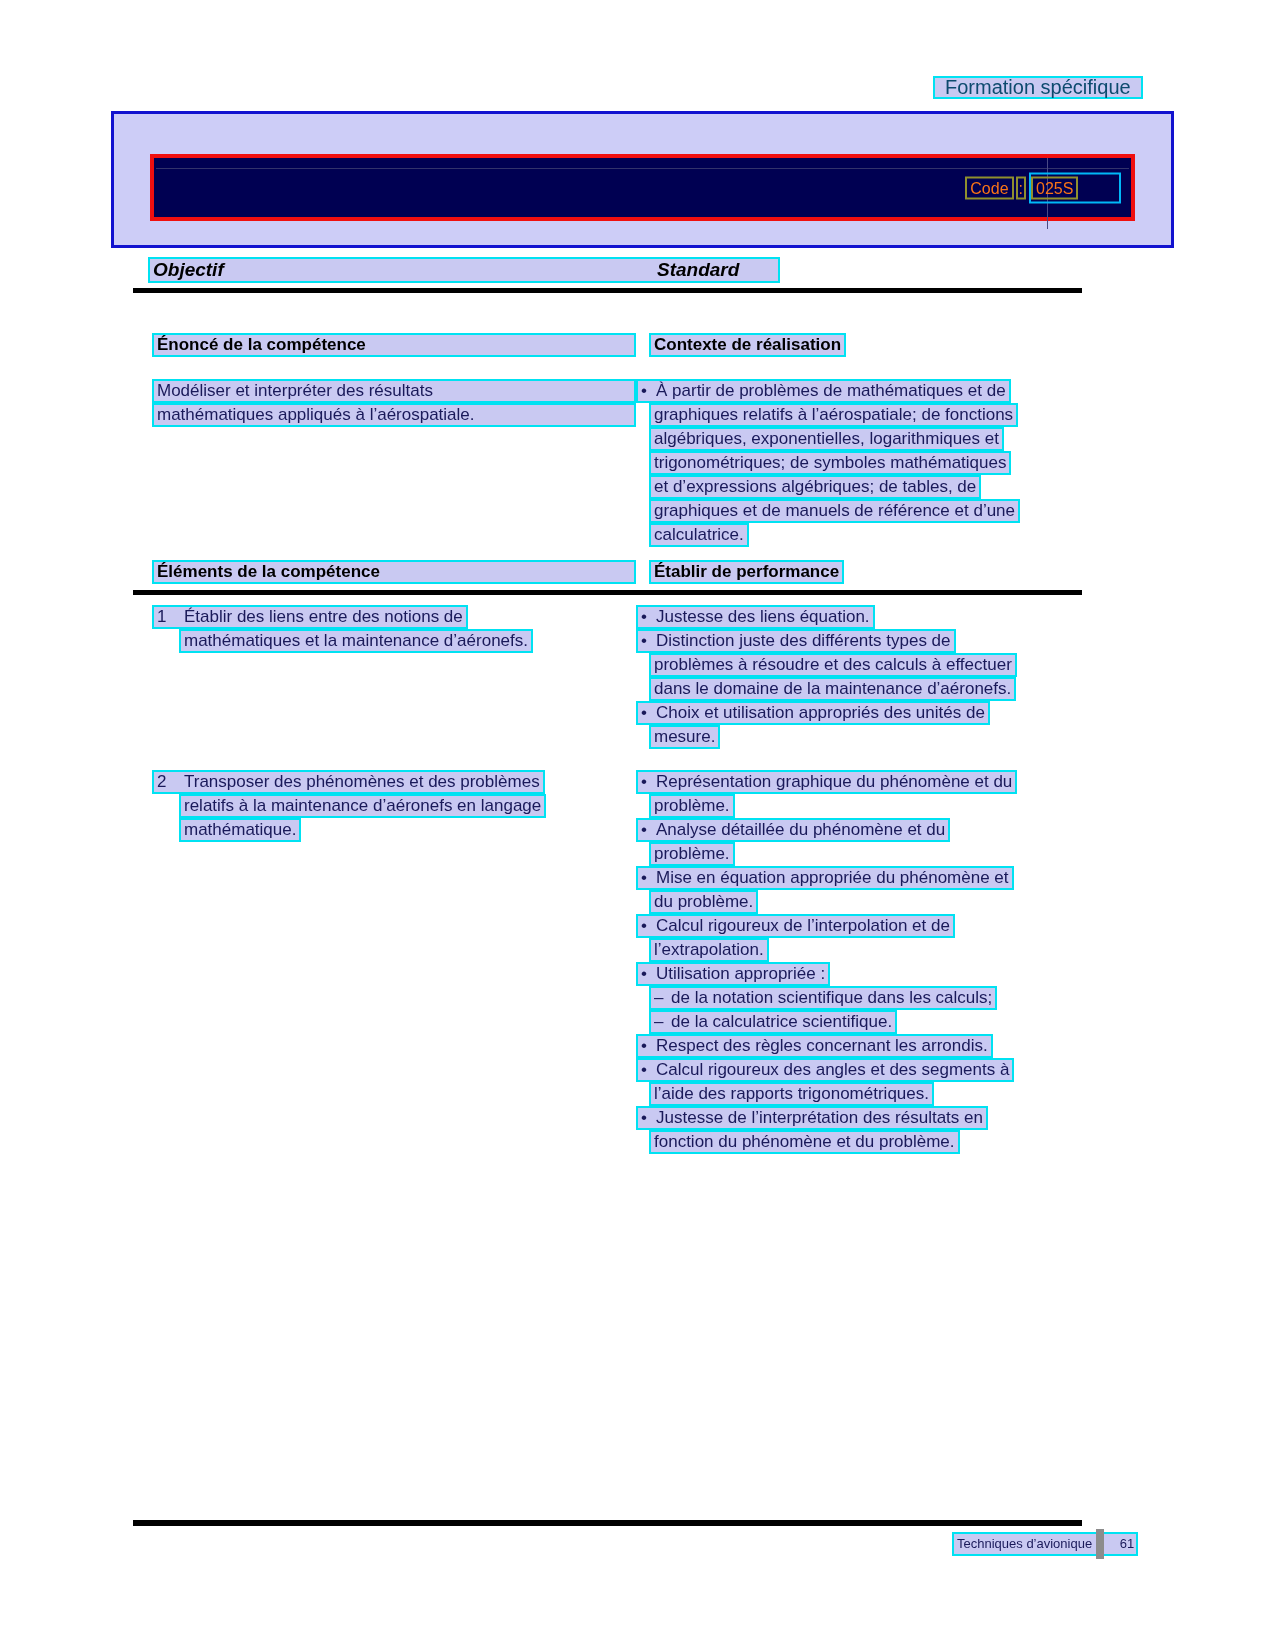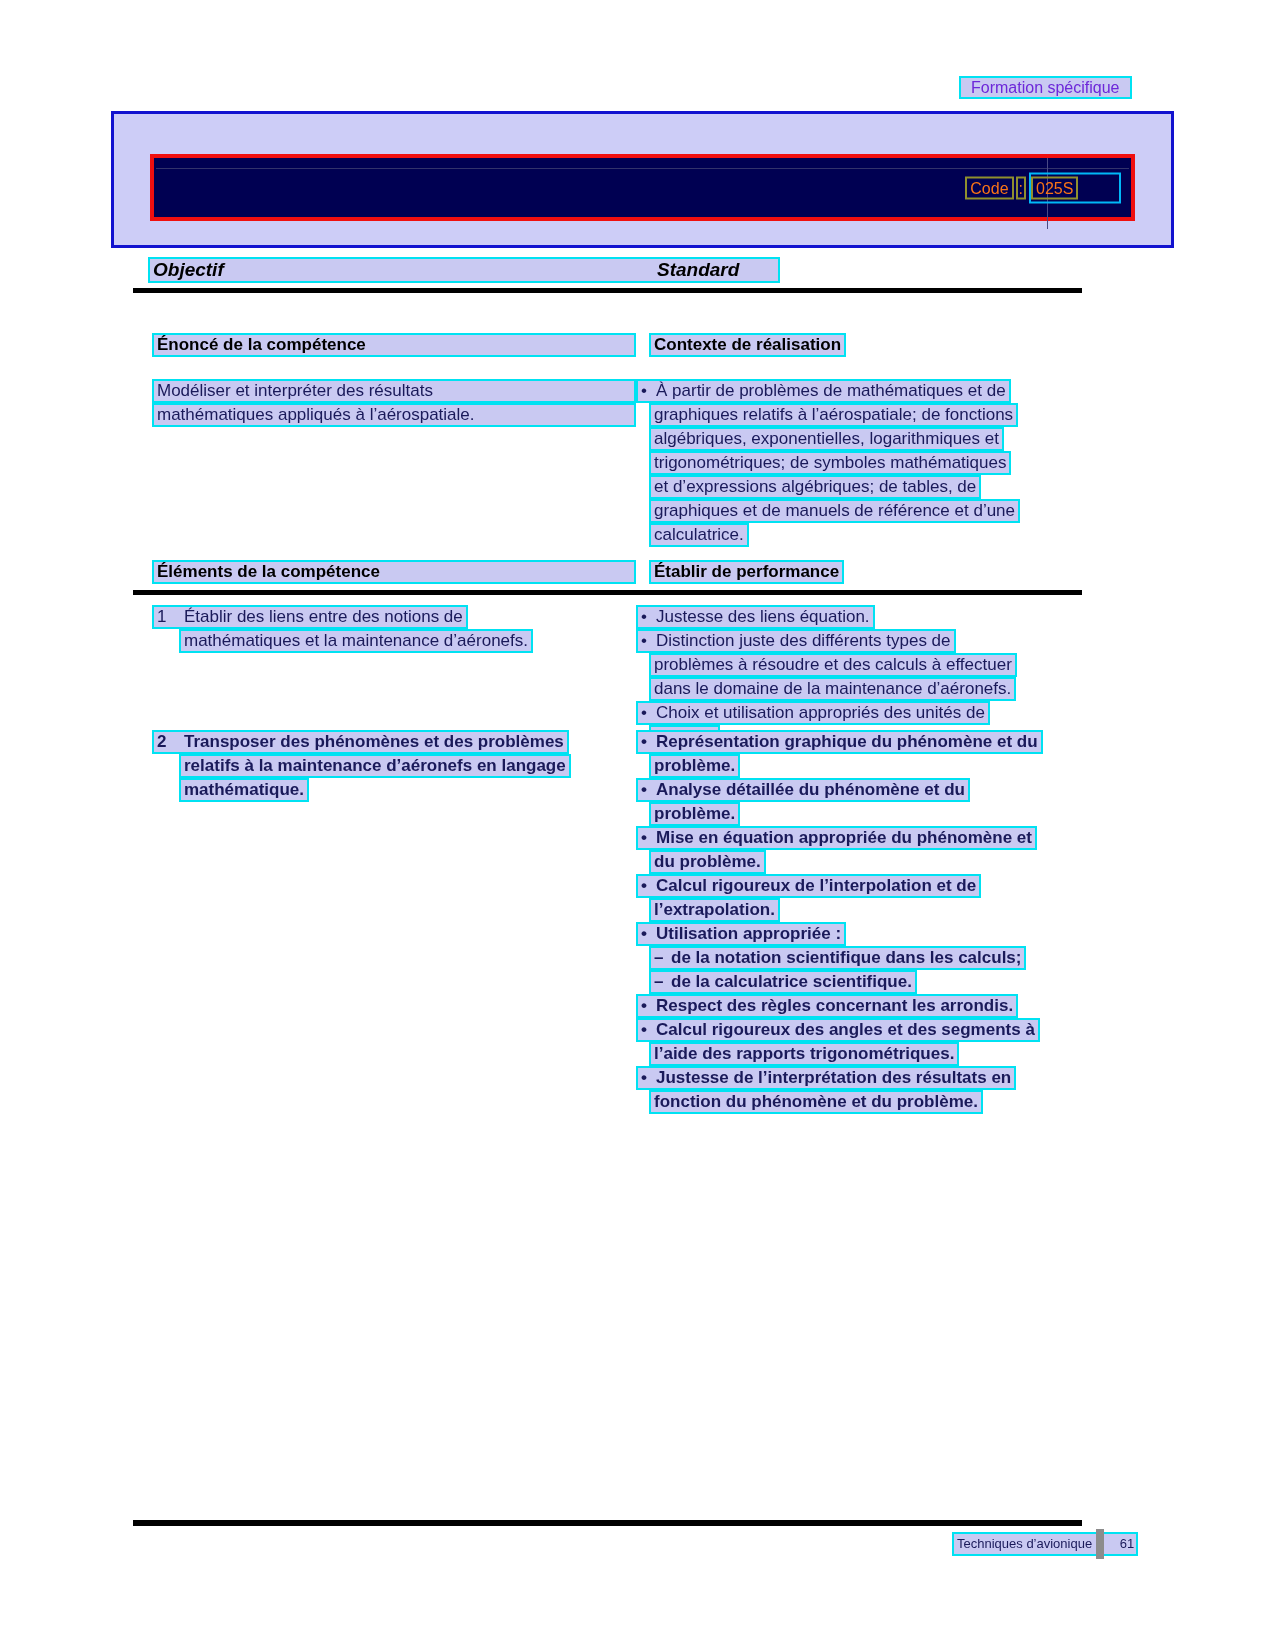--- a/index.html
+++ b/index.html
@@ -21,21 +21,21 @@
   .hdr-r{margin-left:13px;}
 
   .cols{position:absolute;left:152px;width:990px;display:flex;}
   .col-l{width:484px;flex:none;}
   .col-r{flex:1;min-width:0;}
 
   .rule{position:absolute;left:133px;width:949px;height:5px;background:#000000;}
 
   
   #top-label{position:absolute;left:933px;top:76px;}
-  #top-label .hl{color:#6d28d9;font-size:16px;line-height:19px;padding:0 10px;margin-left:26px;}
+  #top-label .hl{color:#0c4a6e;font-size:20px;line-height:19px;padding:0 10px;}
 
   
   #header-box{position:absolute;left:111px;top:111px;width:1057px;height:131px;
               background:#cdcdf7;border:3px solid #1212cf;}
   #code-banner{position:absolute;left:36px;top:40px;width:977px;height:59px;
                background:#000052;border:4px solid #f00f0f;}
   .banner-hline{position:absolute;left:2px;right:2px;top:10px;height:1px;background:#32326b;}
   .banner-vline{position:absolute;left:893px;top:0;bottom:-12px;width:1px;background:#4a4a85;}
   .code-row{position:absolute;right:10px;top:50%;transform:translateY(-50%);
             display:flex;align-items:center;}
@@ -50,21 +50,21 @@
   .objband{display:flex;width:622px;font-style:italic;font-weight:bold;
            font-size:19px;line-height:22px;color:#000;}
   .objband .obj{width:504px;flex:none;}
   #rule1{top:288px;}
 
   #row-enonce-hdr{top:333px;}
   #row-enonce-body{top:379px;}
   #row-elem-hdr{top:560px;}
   #rule2{top:590px;}
   #row-item1{top:605px;}
-  #row-item2{top:730px;font-weight:bold;}
+  #row-item2{top:770px;}
 
   
   #rule3{top:1520px;height:6px;}
   #footer{position:absolute;left:952px;top:1532px;}
   .foot{display:inline-flex;align-items:center;width:176px;height:20px;
         font-size:13px;line-height:16px;overflow:visible;}
   .foot .prog{flex:1;}
   .vbar{width:8px;height:30px;background:#8c8c8c;flex:none;margin:0 8px 0 4px;}
   .pnum{width:22px;text-align:right;flex:none;}
 </style>

